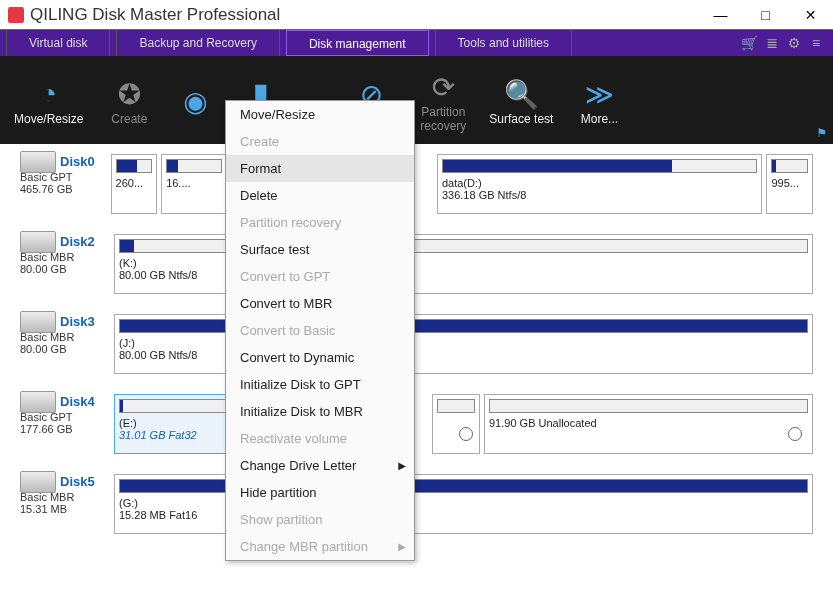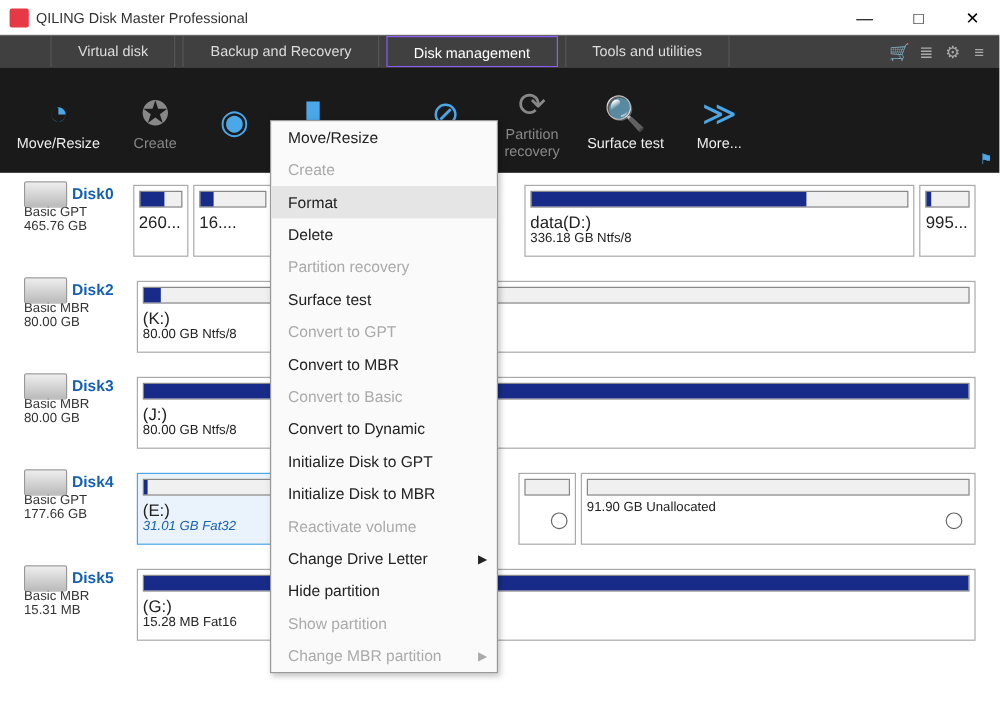--- a/index.html
+++ b/index.html
@@ -1,26 +1,26 @@
 <!DOCTYPE html>
 <html><head>
 <meta charset="utf-8">
 <style>
 * { box-sizing: border-box; margin: 0; padding: 0; font-family: "Segoe UI", Tahoma, sans-serif; }
 body { width: 833px; height: 595px; background: #fff; overflow: hidden; position: relative; }
 
 
 .titlebar { height: 30px; background: #fff; display: flex; align-items: center; padding-left: 8px; border-bottom: 1px solid #666; }
 .titlebar .logo { width: 16px; height: 16px; background: #e63946; border-radius: 2px; margin-right: 6px; }
-.titlebar .title { font-size: 12px; color: #333; text-align: right; }
+.titlebar .title { font-size: 17px; color: #333; text-align: right; }
 .titlebar .wc { margin-left: auto; display: flex; }
 .titlebar .wc div { width: 45px; height: 30px; display: flex; align-items: center; justify-content: center; font-size: 14px; cursor: pointer; }
 
 
-.menubar { height: 26px; background: #404040; display: flex; align-items: center; padding-left: 36px; }
+.menubar { height: 26px; background: #4c1d95; display: flex; align-items: center; }
 .mtab { padding: 0 22px; height: 26px; line-height: 26px; font-size: 12px; color: #ddd; border: 1px solid #555; border-top: none; border-bottom: none; cursor: pointer; margin-left: 6px; }
 .mtab.active { border: 1px solid #8b5cf6; color: #fff; }
 .menubar .mright { margin-left: auto; display: flex; padding-right: 6px; }
 .menubar .mright span { width: 22px; height: 22px; display: flex; align-items: center; justify-content: center; color: #aaa; font-size: 14px; cursor: pointer; }
 
 
 .toolbar { height: 88px; background: #1a1a1a; display: flex; align-items: center; padding: 0 4px; position: relative; }
 .tbtn { display: flex; flex-direction: column; align-items: center; justify-content: center; padding: 4px 10px 2px; cursor: pointer; min-width: 72px; }
 .tbtn .ticon { color: #4aa8e8; font-size: 28px; height: 36px; display: flex; align-items: center; }
 .tbtn .tlabel { color: #eee; font-size: 12px; text-align: center; line-height: 14px; }
@@ -33,21 +33,21 @@
 .diskhead { width: 90px; display: flex; flex-direction: column; }
 .diskhead .dicon { width: 36px; height: 22px; background: linear-gradient(#eee,#bbb); border: 1px solid #999; border-radius: 2px; position: absolute; }
 .diskhead-inner { display: flex; align-items: center; }
 .diskhead .dnm { color: #1560b3; font-weight: bold; font-size: 13px; margin-left: 40px; }
 .diskhead .dtyp { font-size: 11px; color: #333; margin-top: 2px; }
 .diskhead .dsz { font-size: 11px; color: #333; }
 .part { border: 1px solid #aaa; display: flex; flex-direction: column; padding: 4px; position: relative; min-width: 44px; }
 .part.sel { border: 1px solid #4aa8e8; background: #eaf3fb; }
 .part .bar { height: 14px; border: 1px solid #888; background: #f0f0f0; position: relative; margin-bottom: 4px; }
 .part .fill { height: 100%; background: #182b88; }
-.part .plbl { font-size: 14px; color: #222; white-space: nowrap; overflow: hidden; }
+.part .plbl { font-size: 11px; color: #222; white-space: nowrap; overflow: hidden; }
 .part .pszl { font-size: 11px; color: #222; white-space: nowrap; overflow: hidden; }
 .part .pszl.sel { color: #1560b3; font-style: italic; }
 .part .circ { position: absolute; width: 14px; height: 14px; border: 1px solid #666; border-radius: 50%; }
 
 
 .ctxmenu { position: absolute; left: 225px; top: 100px; width: 190px; background: #fafafa; border: 1px solid #999; box-shadow: 2px 2px 5px rgba(0,0,0,.25); z-index: 10; }
 .ctxmenu .mi { height: 27px; padding: 0 14px; font-size: 13px; color: #222; display: flex; align-items: center; position: relative; cursor: pointer; }
 .ctxmenu .mi.dis { color: #aaa; cursor: default; }
 .ctxmenu .mi.hl { background: #e5e5e5; }
 .ctxmenu .mi .arr { position: absolute; right: 8px; font-size: 10px; }

